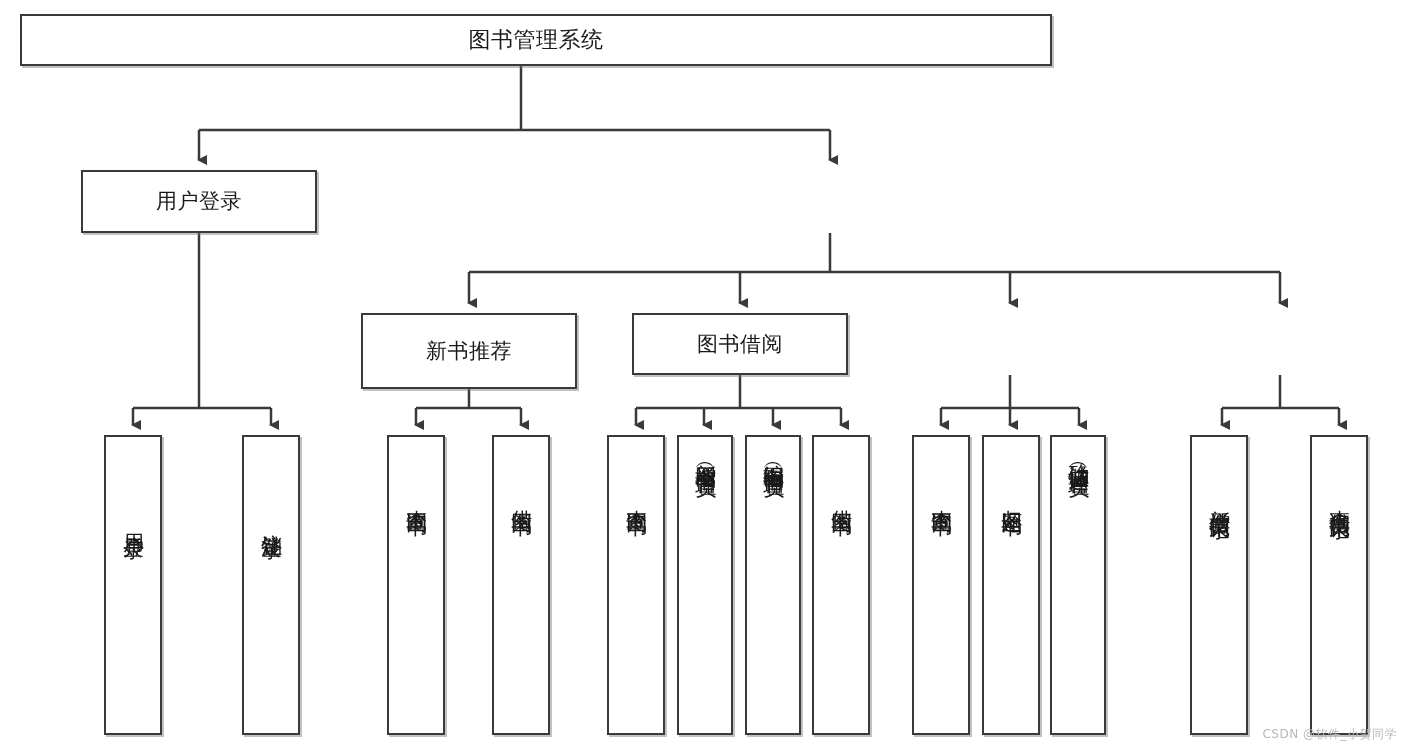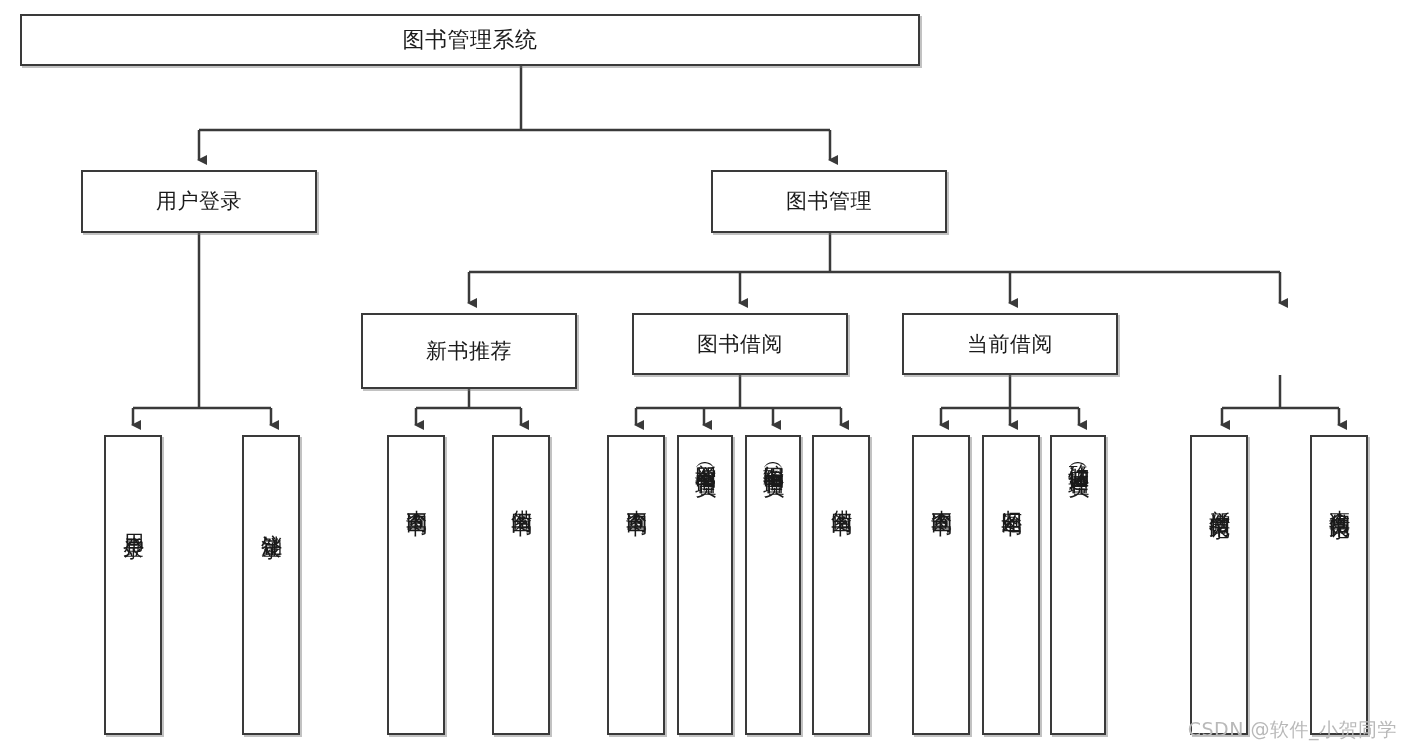--- a/index.html
+++ b/index.html
@@ -63,21 +63,21 @@
   .node.leaf.mid2 .label {
     margin-top: 50px;
   }
   .node.leaf.tall .label {
     margin-top: 4px;
   }
   .watermark {
     position: absolute;
     right: 8px;
     bottom: 4px;
-    font-size: 19px;
+    font-size: 12px;
     color: #b9b9b9;
     white-space: nowrap;
     letter-spacing: 0.5px;
   }
 </style>
 </head>
 <body>
 
 <div id="canvas">
 
@@ -124,39 +124,33 @@
       <path d="M1010,408 L1010,425" marker-end="url(#arrow)"></path>
       <path d="M1079,408 L1079,425" marker-end="url(#arrow)"></path>
 
       <path d="M1280,375 L1280,408"></path>
       <path d="M1222,408 L1339,408"></path>
       <path d="M1222,408 L1222,425" marker-end="url(#arrow)"></path>
       <path d="M1339,408 L1339,425" marker-end="url(#arrow)"></path>
     </g>
   </svg>
 
-  <div class="node root" style="left:20px; top:14px; width:900px; height:52px;">
+  <div class="node root" style="left:20px; top:14px; width:1032px; height:52px;">
     <span class="label">图书管理系统</span>
   </div>
 
   <div class="node" style="left:81px; top:170px; width:236px; height:63px;">
     <span class="label">用户登录</span>
-  </div>
-  <div class="node" style="left:711px; top:170px; width:236px; height:63px;">
-    <span class="label">图书管理</span>
   </div>
 
   <div class="node" style="left:361px; top:313px; width:216px; height:76px;">
     <span class="label">新书推荐</span>
   </div>
   <div class="node" style="left:632px; top:313px; width:216px; height:62px;">
     <span class="label">图书借阅</span>
-  </div>
-  <div class="node" style="left:902px; top:313px; width:216px; height:62px;">
-    <span class="label">当前借阅</span>
   </div>
 
   <div class="node leaf mid" style="left:104px; top:435px; width:58px; height:300px;">
     <span class="label">用户登录</span>
   </div>
   <div class="node leaf mid" style="left:242px; top:435px; width:58px; height:300px;">
     <span class="label">注销登录</span>
   </div>
 
   <div class="node leaf mid2" style="left:387px; top:435px; width:58px; height:300px;">

